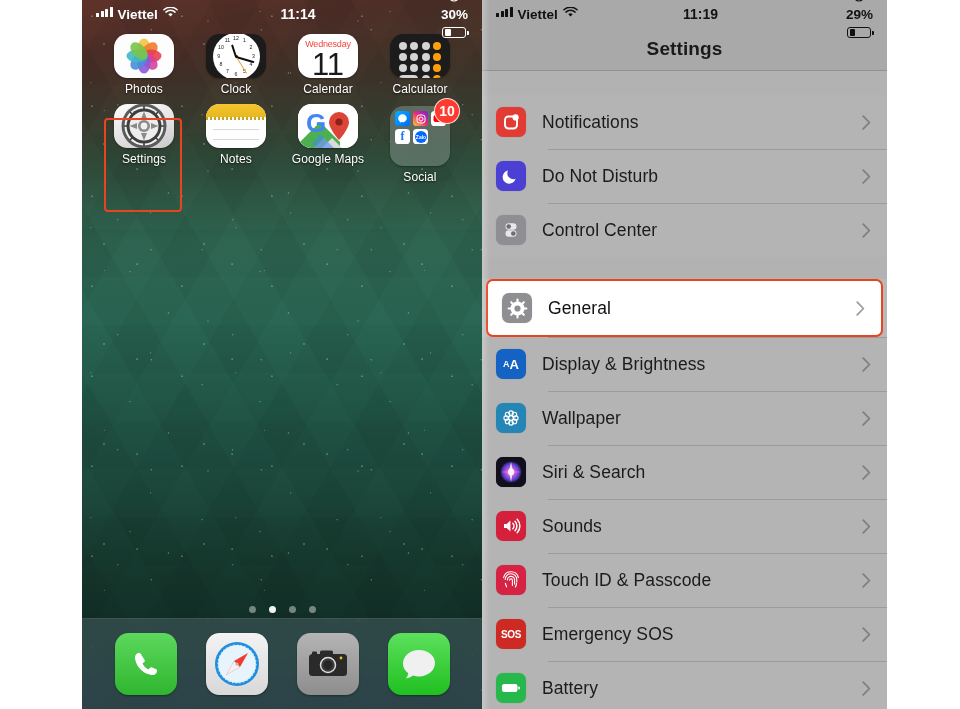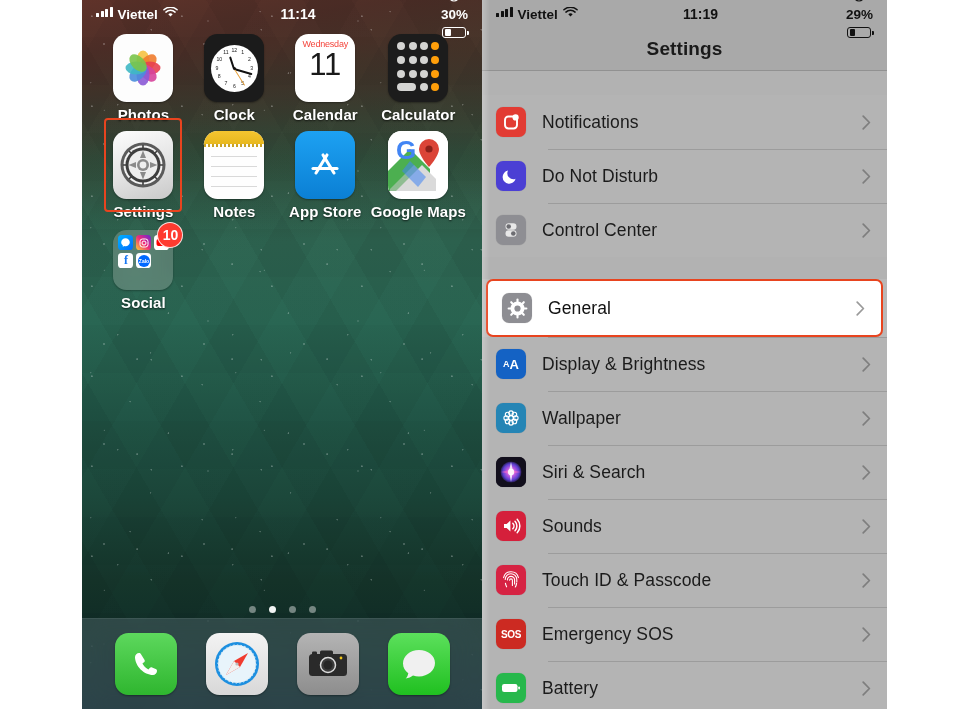--- a/index.html
+++ b/index.html
@@ -128,33 +128,32 @@
     grid-template-columns: repeat(4, 1fr);
     row-gap: 8px;
   }
   .app {
     display: flex; flex-direction: column;
     align-items: center;
     gap: 4px;
     position: relative;
   }
   .app-icon {
-    width: 60px; height: 68px;
+    width: 60px; height: 44px;
     border-radius: 13.5px;
     position: relative;
     overflow: hidden;
     box-shadow: 0 1px 2px rgba(0,0,0,.35);
   }
   .app-label {
-    font-size: 15px;
+    font-size: 12px;
     color: #fff;
     text-shadow: 0 1px 2px rgba(0,0,0,.7);
     letter-spacing: .1px;
     white-space: nowrap;
-    font-weight: bold;
   }
 
   
   .ic-photos { background: #fdfdfd; }
   .ic-photos .petal {
     position: absolute; left: 50%; top: 50%;
     width: 13px; height: 21px; border-radius: 50%;
     transform-origin: 50% 50%;
     opacity: .9;
   }
@@ -481,32 +480,20 @@
           <div class="top"></div>
           <div class="perf"></div>
           <div class="rule"></div>
             <div class="rule"></div>
             <div class="rule"></div>
             <div class="rule"></div>
         </div>
         <div class="app-label">Notes</div>
       </div>
 
-      <div class="app">
-        <div class="app-icon ic-appstore">
-          <svg width="36" height="36" viewBox="0 0 36 36">
-            <g stroke="#ffffff" stroke-width="3.1" stroke-linecap="round" fill="none">
-              <line x1="9" y1="26" x2="20" y2="8"></line>
-              <line x1="27" y1="26" x2="16" y2="8"></line>
-              <line x1="6" y1="21.5" x2="30" y2="21.5"></line>
-            </g>
-          </svg>
-        </div>
-        <div class="app-label">App Store</div>
-      </div>
 
       <div class="app">
         <div class="app-icon ic-gmaps">
           <svg width="60" height="60" viewBox="0 0 60 60">
             <rect width="60" height="60" fill="#ffffff"></rect>
             <path d="M0 40 L22 18 L42 38 L42 60 L0 60 Z" fill="#4caf50"></path>
             <path d="M0 44 L20 26 L40 46 L40 60 L0 60 Z" fill="#ffffff" opacity="0"></path>
             <path d="M2 58 L26 34 L46 54 L46 60 L2 60 Z" fill="#c8c8c8" opacity=".55"></path>
             <path d="M8 60 L34 34 L48 48 L48 60 Z" fill="#dadada"></path>
             <path d="M0 30 L18 12 L60 54 L60 60 L40 60 Z" fill="#4285f4" opacity=".0"></path>

